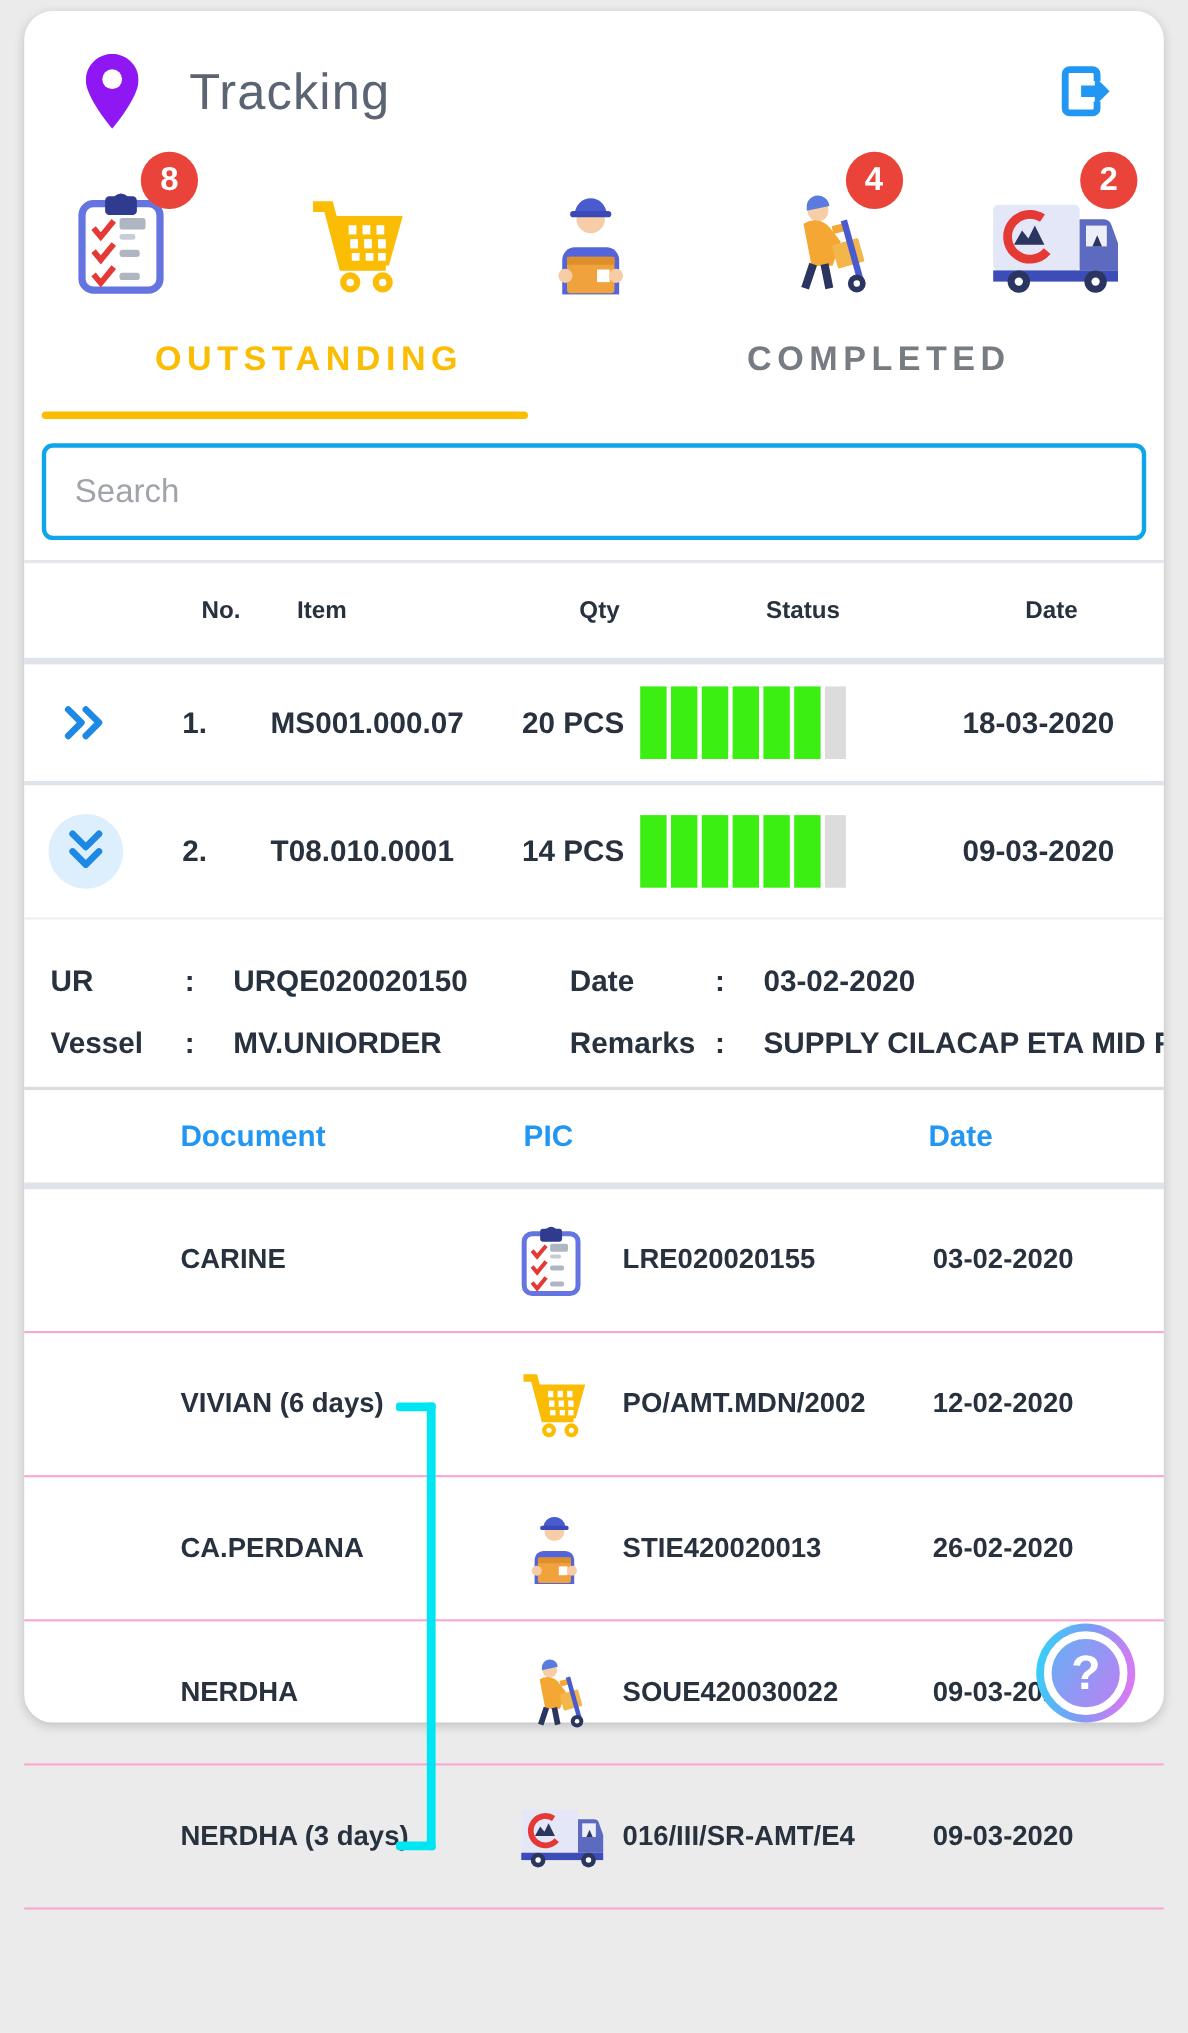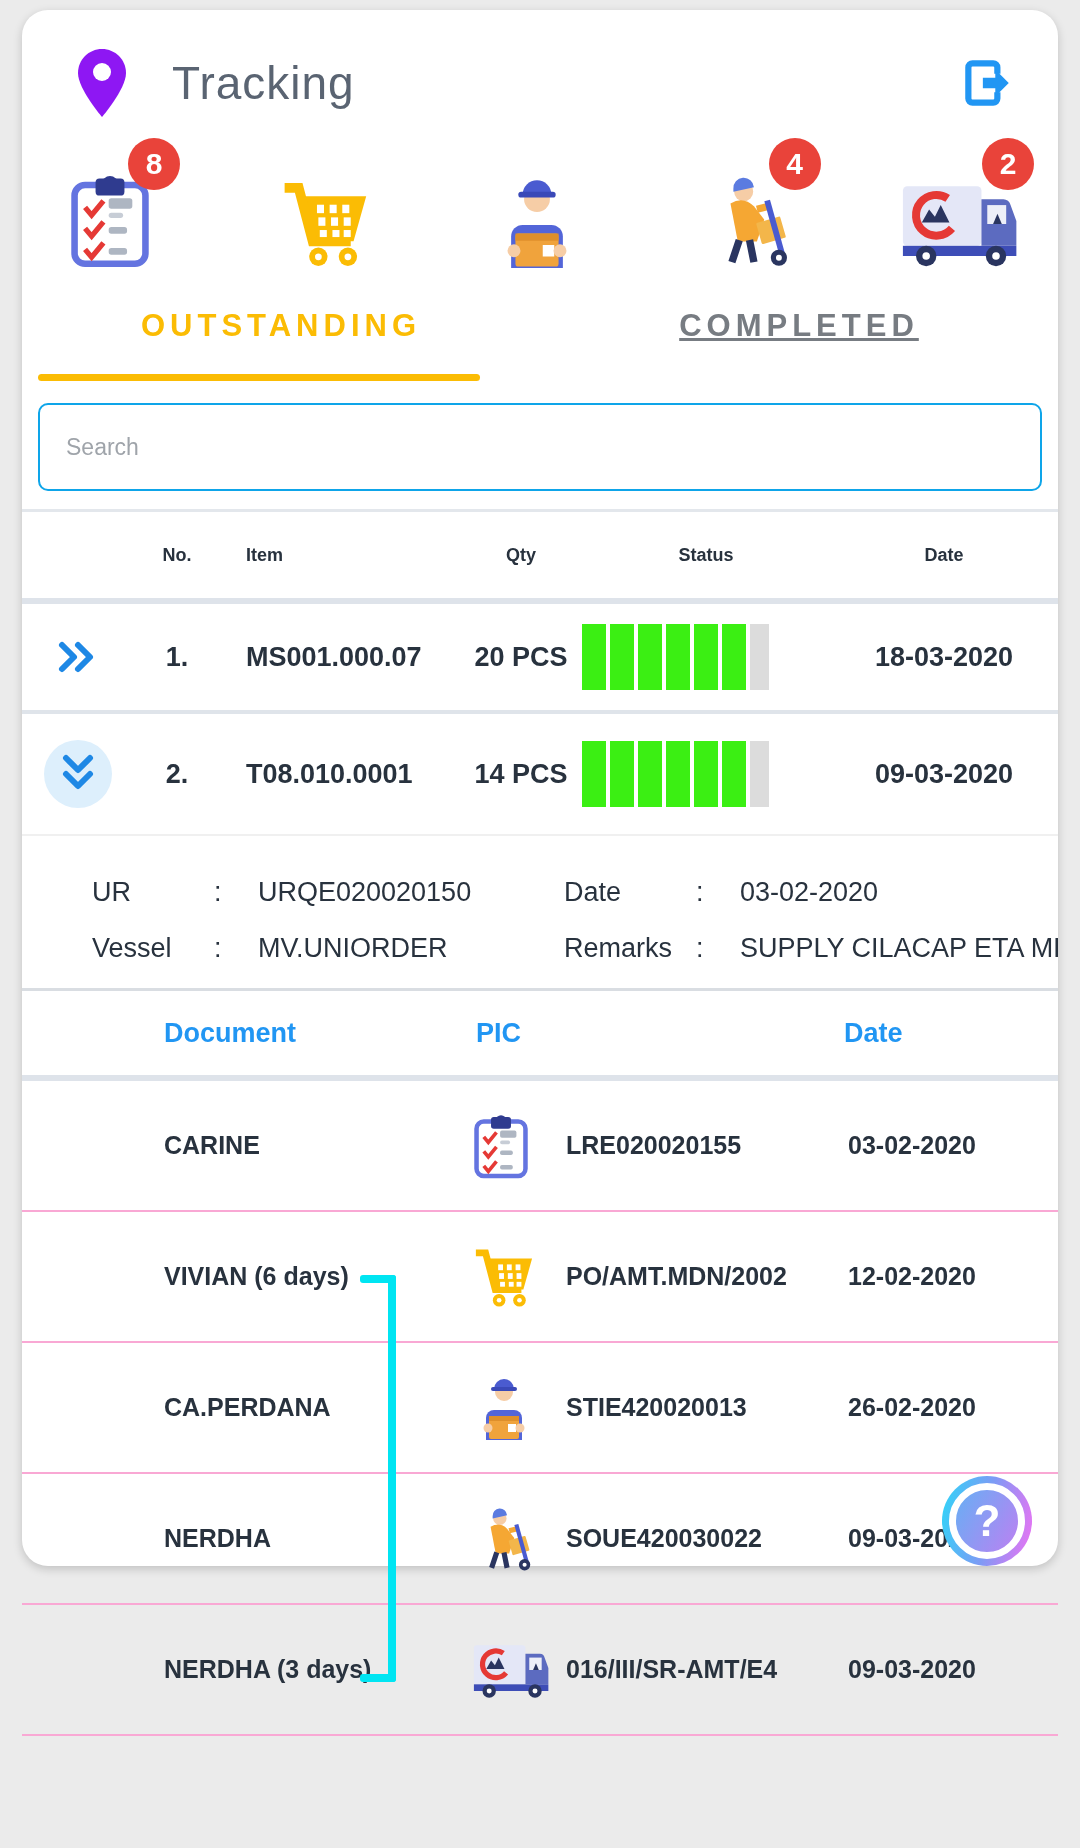--- a/index.html
+++ b/index.html
@@ -14,48 +14,48 @@
   
   .stages { margin-top:26px; padding:0 36px 0 30px; display:flex; justify-content:space-between; align-items:flex-end; height:122px; }
   .stage { position:relative; display:flex; justify-content:center; align-items:flex-end; width:116px; height:122px; }
   .badge { position:absolute; top:-8px; right:-12px; width:52px; height:52px; border-radius:50%; background:#E9433A; color:#fff; font-size:30px; font-weight:bold; display:flex; align-items:center; justify-content:center; }
   .badge:empty { display:none; }
 
   
   .tabs { margin-top:40px; display:flex; }
   .tab { width:50%; text-align:center; font-size:31px; font-weight:bold; letter-spacing:5px; background:none; border:none; cursor:pointer; }
   .tab-active { color:#FBBC04; }
-  .tab-inactive { color:#777C82;text-decoration:underline; }
+  .tab-inactive { color:#777C82; }
   .tab-underline { margin:30px 0 0 16px; width:442px; height:7px; border-radius:4px; background:#FBBC04; }
 
   
   .search-wrap { margin:22px 16px 0; }
-  .search-wrap input { width:100%; height:88px; border:2px solid #0ea5e9; border-radius:10px; font-size:23px; padding:16px 26px; color:#444; font-family:"Liberation Sans", sans-serif; }
+  .search-wrap input { width:100%; height:88px; border:4px solid #0ea5e9; border-radius:10px; font-size:30px; padding:16px 26px; color:#444; font-family:"Liberation Sans", sans-serif; }
   .search-wrap input::placeholder { color:#9FA4AA; }
 
   
   .grid-main { display:grid; grid-template-columns:112px 86px 240px 122px 248px 1fr; align-items:center; }
   .sep-thin-a { margin-top:18px; height:3px; background:#E3E7EC; }
-  .thead { height:86px; font-size:18px; font-weight:bold; color:#28323E; }
+  .thead { height:86px; font-size:22px; font-weight:bold; color:#28323E;padding-left:24px; }
   .sep-thick { height:6px; background:#DEE3EA; }
   .c-center { text-align:center; }
   .c-item { padding-left:26px; }
   .trow { height:106px; font-size:27px; font-weight:bold; color:#28323E; }
   .trow-2 { height:120px; }
   .sep-row-a { height:4px; background:#DFE4EA; }
   .sep-row-b { height:2px; background:#F0F0F0; }
   .chev-cell { display:flex; justify-content:center; }
   .chev-circle { width:68px; height:68px; border-radius:50%; background:#DDEFFC; display:flex; align-items:center; justify-content:center; }
   .progress { display:flex; align-items:center; gap:4px; height:66px; }
   .seg { height:66px; }
   .seg-on { width:24px; background:#3BEF13; }
   .seg-off { width:19px; background:#DCDCDC; }
 
   
-  .detail { margin-top:28px; padding-left:54px; display:flex; overflow:hidden; font-size:27px; font-weight:normal; color:#28323E;margin-left:16px; }
+  .detail { margin-top:28px; padding-left:24px; display:flex; overflow:hidden; font-size:27px; font-weight:bold; color:#28323E; }
   .d-left { width:472px; flex:none; }
   .d-right { flex:1; overflow:hidden; }
   .d-line { display:flex; height:56px; align-items:center; white-space:nowrap; }
   .d-label { width:122px; flex:none; }
   .d-label-r { width:132px; flex:none; }
   .d-colon { width:44px; flex:none; }
   .d-value { overflow:hidden; }
   .sep-detail { margin-top:12px; height:3px; background:#D9DDE2; }
 
   

